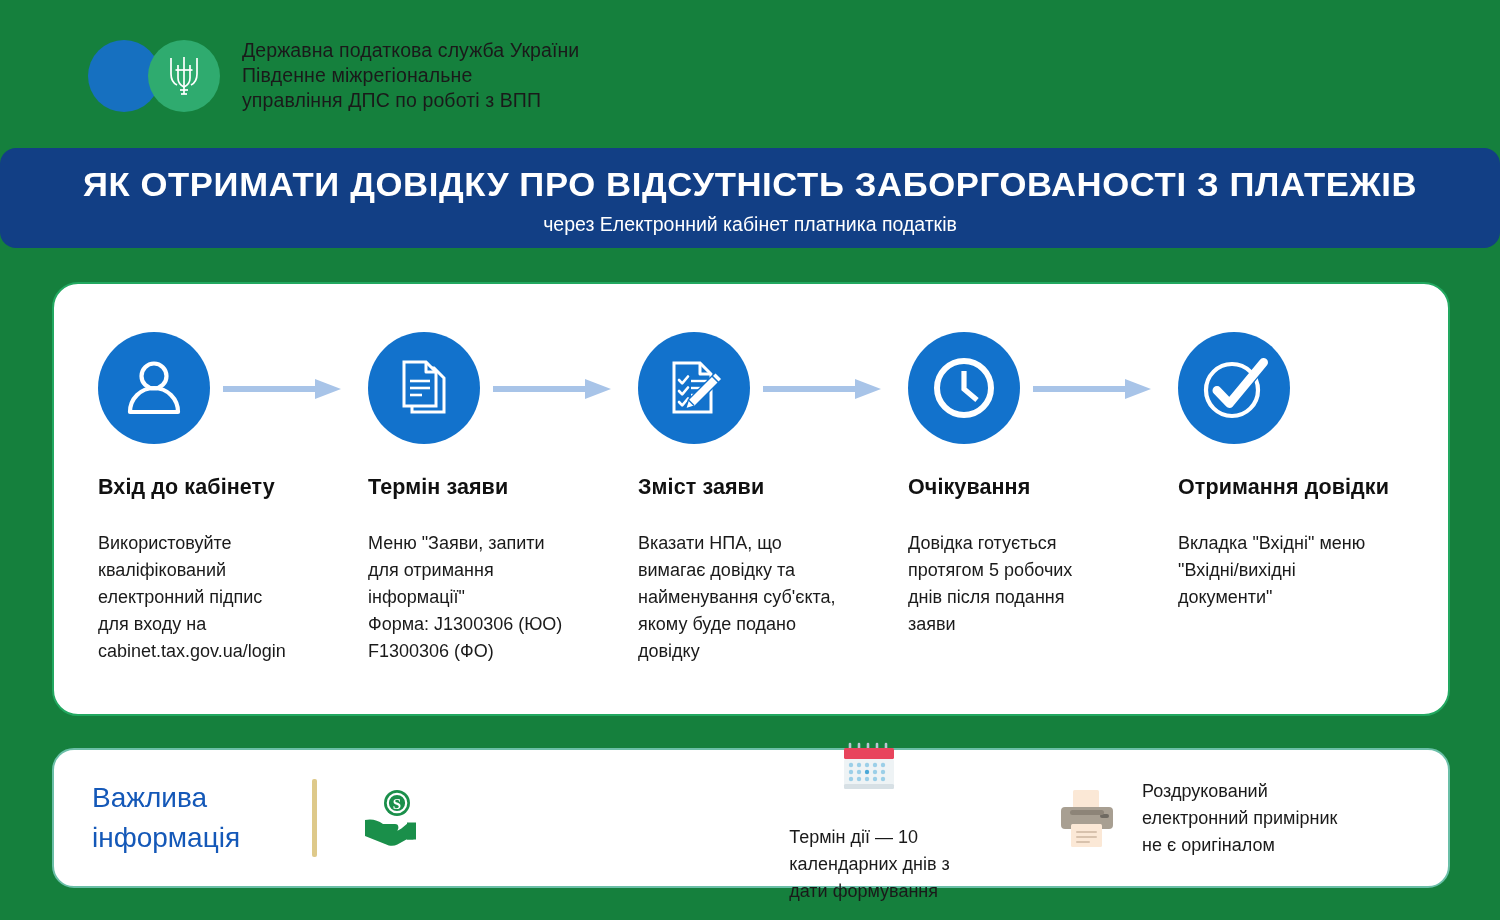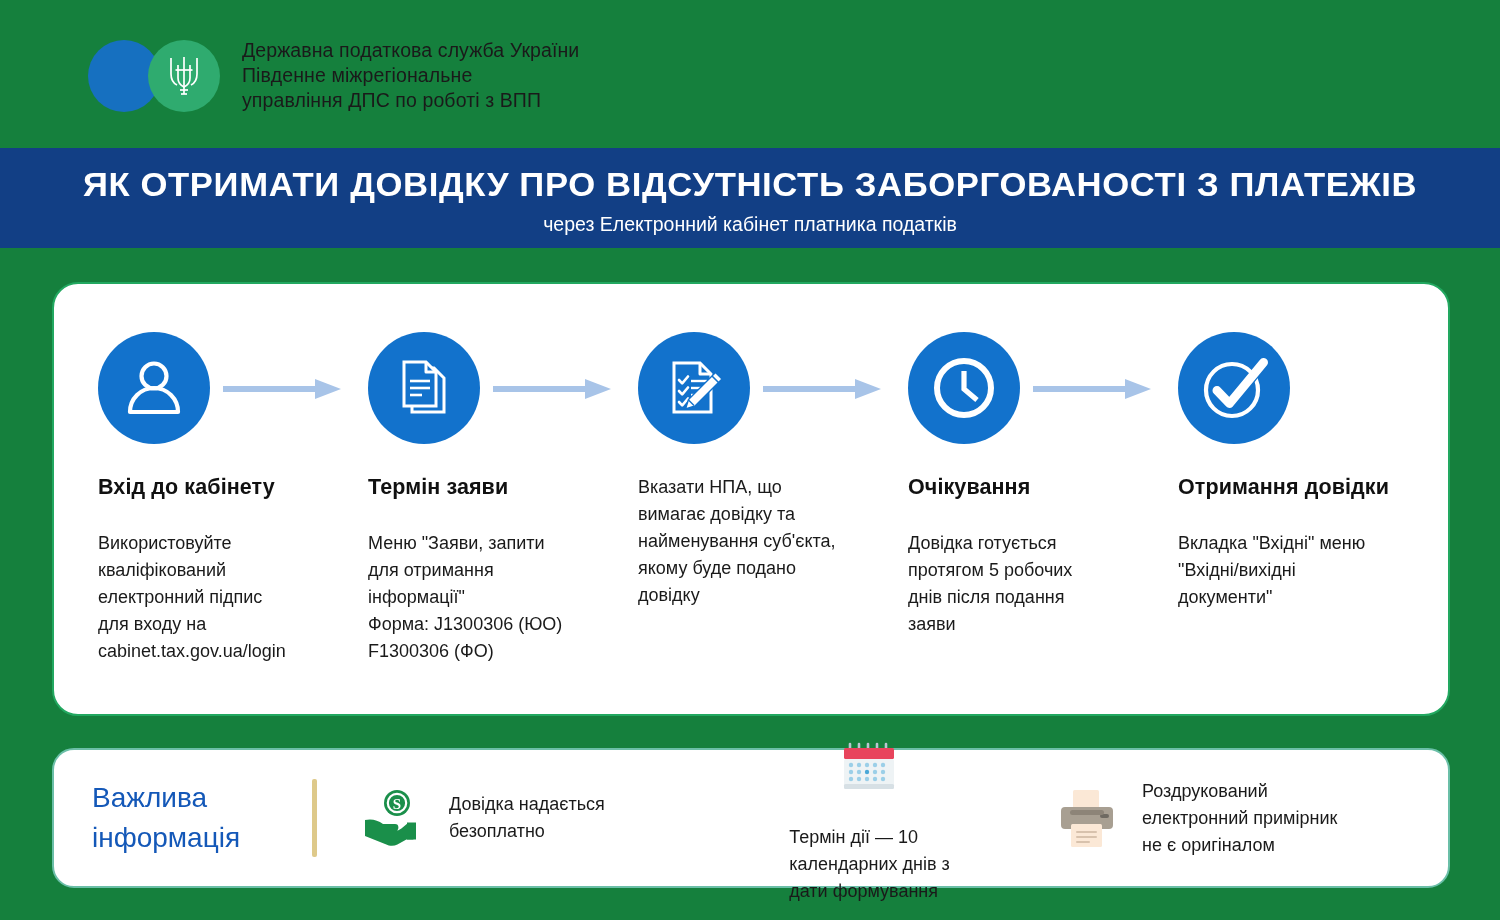--- a/index.html
+++ b/index.html
@@ -64,20 +64,21 @@
     left: 0;
     top: 148px;
     width: 1500px;
     height: 100px;
     background: #123f85;
     display: flex;
     flex-direction: column;
     align-items: center;
     justify-content: center;
     padding-top: 4px;
+    border-radius: 16px;
   }
   .banner-title {
     color: #ffffff;
     font-weight: bold;
     font-size: 34px;
     letter-spacing: 0.6px;
     line-height: 40px;
     text-align: center;
     white-space: nowrap;
     transform: scaleX(1.02);
@@ -303,20 +304,21 @@
               <path d="M30 33 h16"></path>
               <path d="M30 40 h12"></path>
             </g>
             <g fill="#ffffff" stroke="#1272cc" stroke-width="1.4" stroke-linejoin="round">
               <path d="M54.5 17.5 l6.5 6.5 -27 27 -9.5 3 3 -9.5 z"></path>
             </g>
             <path d="M51 21 l6.5 6.5" stroke="#1272cc" stroke-width="1.6"></path>
             <path d="M27.5 45 l5.5 5.5" stroke="#1272cc" stroke-width="1.4"></path>
           </svg>
         </div>
+        <div class="step-title">Зміст заяви</div>
         <div class="step-body">Вказати НПА, що
 вимагає довідку та
 найменування суб'єкта,
 якому буде подано
 довідку</div>
       </div>
 
       <div class="arrow">
         <svg width="122" height="22" viewBox="0 0 122 22">
           <path d="M0 8 h92 v-7 l26 10 -26 10 v-7 h-92 z" fill="#a8c4e8"></path>
@@ -369,22 +371,20 @@
     <div class="info-item m-money">
       <div class="info-icon">
         <svg width="62" height="62" viewBox="0 0 62 62">
           <circle cx="34" cy="16" r="13" fill="#1a8f4a"></circle>
           <circle cx="34" cy="16" r="9.2" fill="none" stroke="#ffffff" stroke-width="2.2"></circle>
           <text x="34" y="21.5" font-family="'Liberation Serif', serif" font-size="15" font-weight="bold" fill="#ffffff" text-anchor="middle">S</text>
           <path d="M2 33 q10 -2 18 4 h12 a3.4 3.4 0 0 1 0 6.8 h-9 h9 q3.6 0 6.4 -2.4 l6 -5 h6 v16 h-7 l-9 5 q-4 2.2 -8.6 1 L2 49 z" fill="#1a8f4a"></path>
           <path d="M44 35.5 h9 v17 h-9 z" fill="#1a8f4a"></path>
         </svg>
       </div>
-      <div class="info-text">Довідка надається
-безоплатно</div>
     </div>
 
     <div class="info-item m-calendar">
       <div class="info-icon">
         <svg width="58" height="58" viewBox="0 0 58 58">
           <g stroke="#b9c6cf" stroke-width="2.6" stroke-linecap="round">
             <path d="M9 4 v6"></path>
               <path d="M18 4 v6"></path>
               <path d="M27 4 v6"></path>
             <path d="M36 4 v6"></path>

